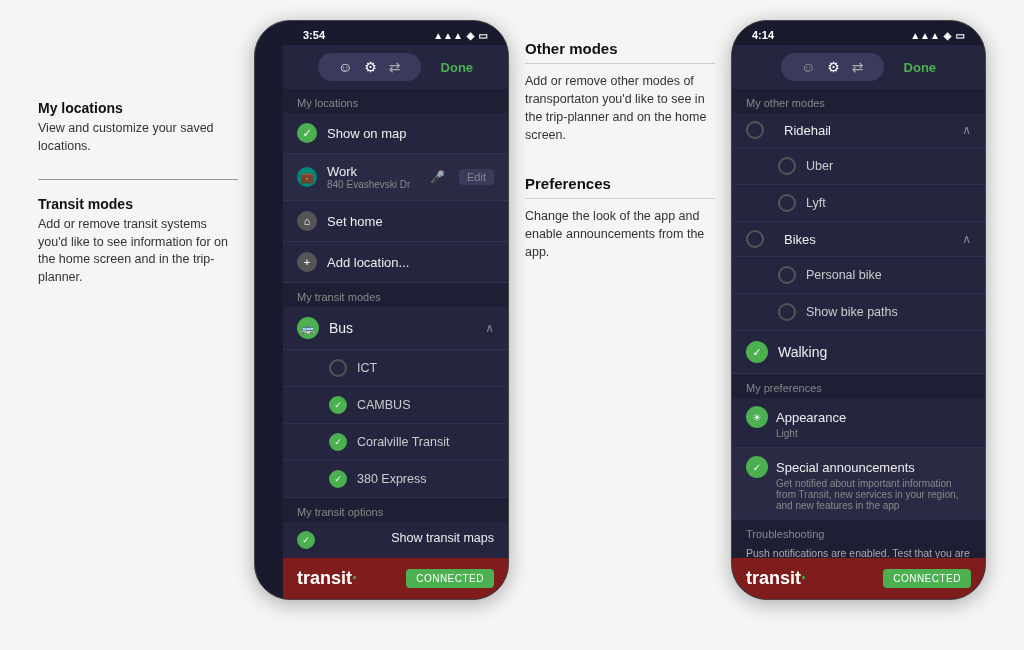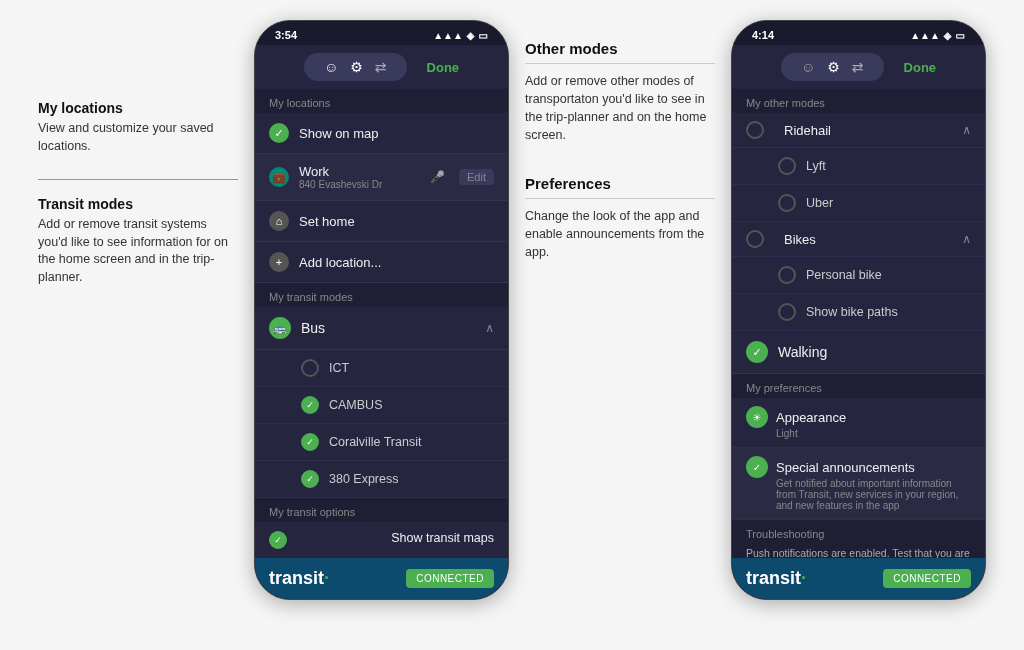--- a/index.html
+++ b/index.html
@@ -46,20 +46,21 @@
       width: 255px;
       height: 580px;
       border-radius: 36px;
       background: #1a1a2e;
       box-shadow: 0 4px 20px rgba(0,0,0,0.3);
       overflow: hidden;
       flex-shrink: 0;
       display: flex;
       flex-direction: column;
       border: 1px solid #444;
+      padding-left: 28px;
     }
 
     
     .status-bar {
       background: #1a1a2e;
       display: flex;
       justify-content: space-between;
       align-items: center;
       padding: 8px 20px 4px;
       font-size: 11px;
@@ -237,21 +238,21 @@
       flex: 1;
     }
     .option-label {
       font-size: 12.5px;
       color: #eee;
       text-align: right;
     }
 
     
     .transit-bar {
-      background: #0c4a6e;
+      background: #7f1d1d;
       padding: 10px 14px;
       display: flex;
       align-items: center;
       justify-content: space-between;
     }
     .transit-logo {
       font-size: 18px;
       font-weight: 700;
       color: white;
     }
@@ -546,25 +547,25 @@
 
     <div class="group-header">
       <div class="group-row">
         <div class="group-dot"></div>
         <span class="group-label">Ridehail</span>
       </div>
       <span class="chevron">∧</span>
     </div>
     <div class="sub-item">
       <div class="sub-dot"></div>
+      <span class="sub-label">Uber</span>
+    </div>
+    <div class="sub-item">
+      <div class="sub-dot"></div>
       <span class="sub-label">Lyft</span>
-    </div>
-    <div class="sub-item">
-      <div class="sub-dot"></div>
-      <span class="sub-label">Uber</span>
     </div>
 
     <div class="group-header">
       <div class="group-row">
         <div class="group-dot"></div>
         <span class="group-label">Bikes</span>
       </div>
       <span class="chevron">∧</span>
     </div>
     <div class="sub-item">

